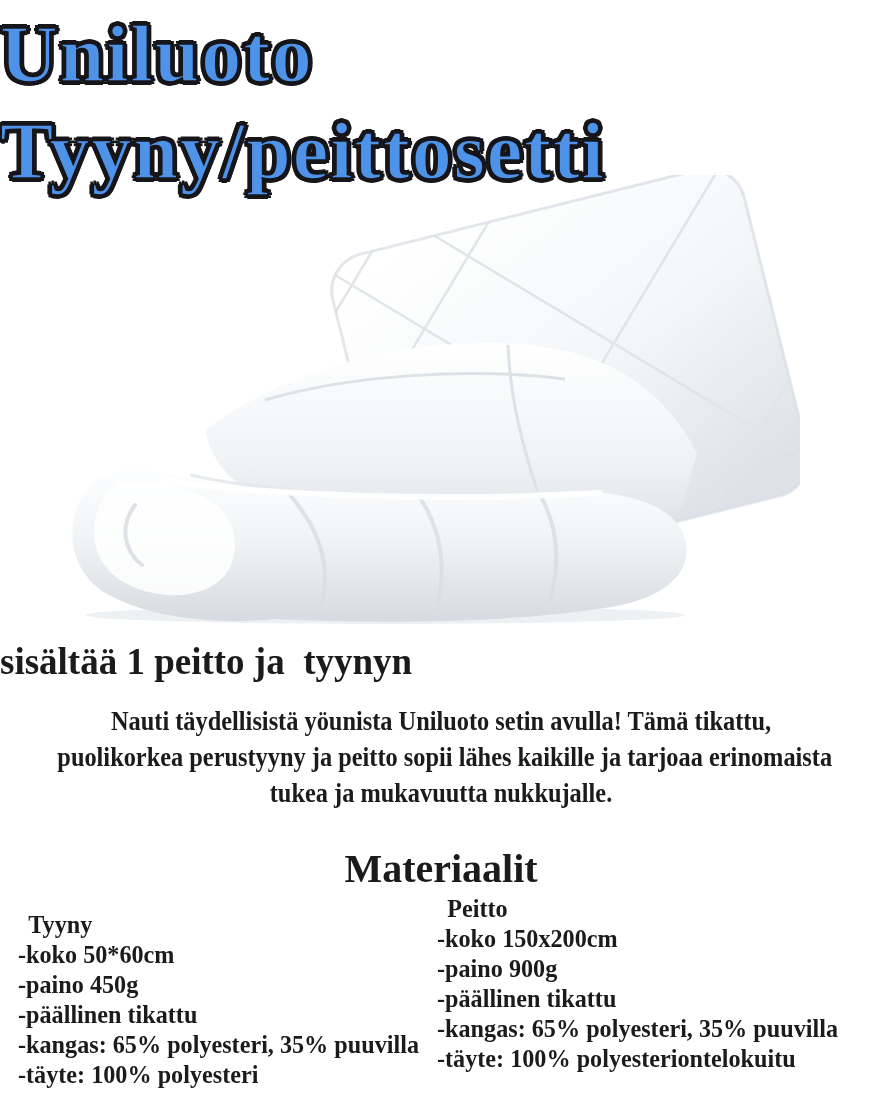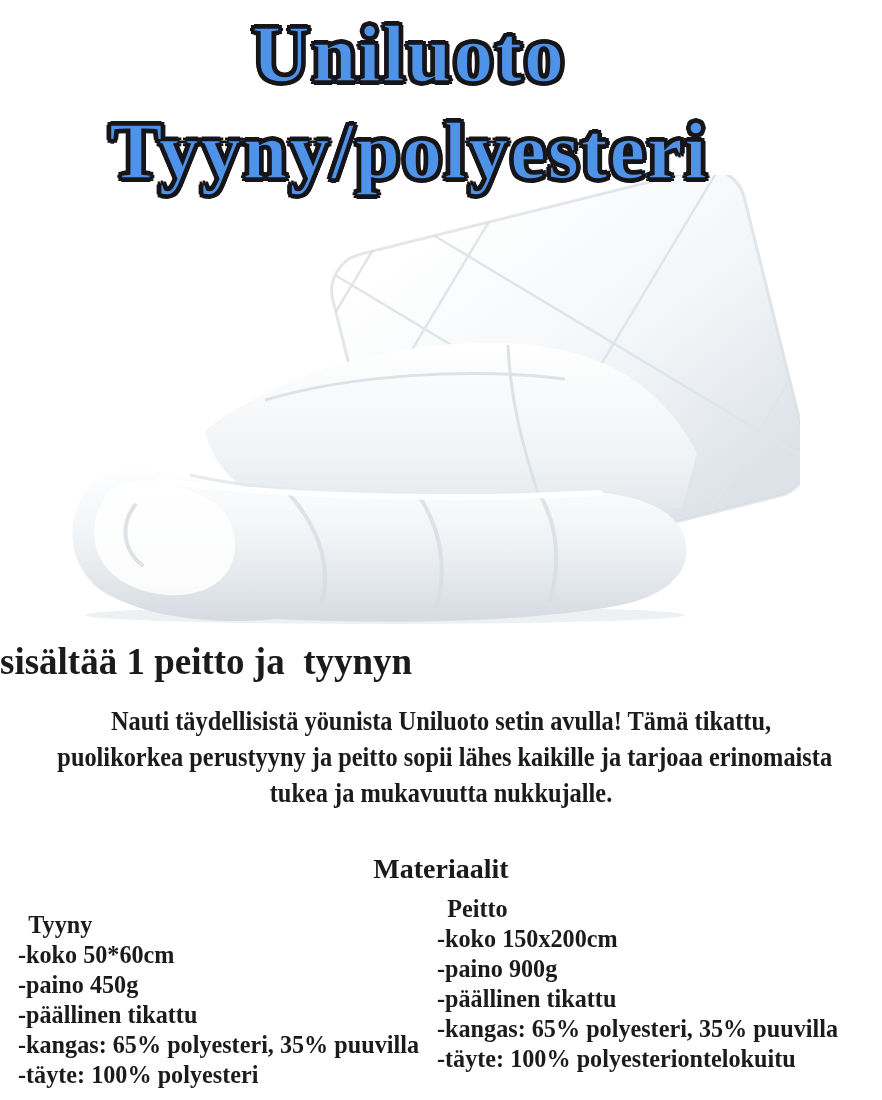--- a/index.html
+++ b/index.html
@@ -10,21 +10,20 @@
     overflow: hidden;
     font-family: "Liberation Serif", serif;
     color: #1b1b1b;
   }
   .page { position: absolute; inset: 0; background: #ffffff; }
 
   
   .title-block {
     position: absolute;
     top: 6px; left: 0; width: 818px;
-    text-align: center;
     z-index: 5;
   }
   .title-line {
     font-weight: bold;
     font-size: 80px;
     line-height: 97px;
     letter-spacing: 2px;
     color: #4e93e8;
     -webkit-text-stroke: 1.5px #15151a;
     text-shadow:
@@ -62,21 +61,21 @@
     transform-origin: 50% 0;
     z-index: 5;
   }
   .desc-line { white-space: nowrap; }
 
   
   .materials-heading {
     position: absolute;
     top: 845px; left: 0; width: 882px;
     text-align: center;
-    font-size: 28px;
+    font-size: 40px;
     font-weight: bold;
     line-height: 48px;
     z-index: 5;
   }
   .spec-column {
     position: absolute;
     font-size: 26px;
     font-weight: bold;
     line-height: 30px;
     white-space: nowrap;
@@ -89,21 +88,21 @@
   .spec-name { padding-left: 11px; }
   .spec-line { }
 </style>
 </head>
 <body>
 
 <div class="page">
 
   <div class="title-block">
     <div class="title-line">Uniluoto</div>
-    <div class="title-line">Tyyny/polyesteri</div>
+    <div class="title-line">Tyyny/peittosetti</div>
   </div>
 
   <svg class="product-photo" viewBox="0 0 760 450" aria-hidden="true">
     <defs>
       <linearGradient id="pillowGrad" x1="0.2" y1="0" x2="0.75" y2="1">
         <stop offset="0" stop-color="#ffffff"></stop>
         <stop offset="0.55" stop-color="#f3f6f8"></stop>
         <stop offset="1" stop-color="#dde2e8"></stop>
       </linearGradient>
       <linearGradient id="slabGrad" x1="0" y1="0" x2="0" y2="1">

